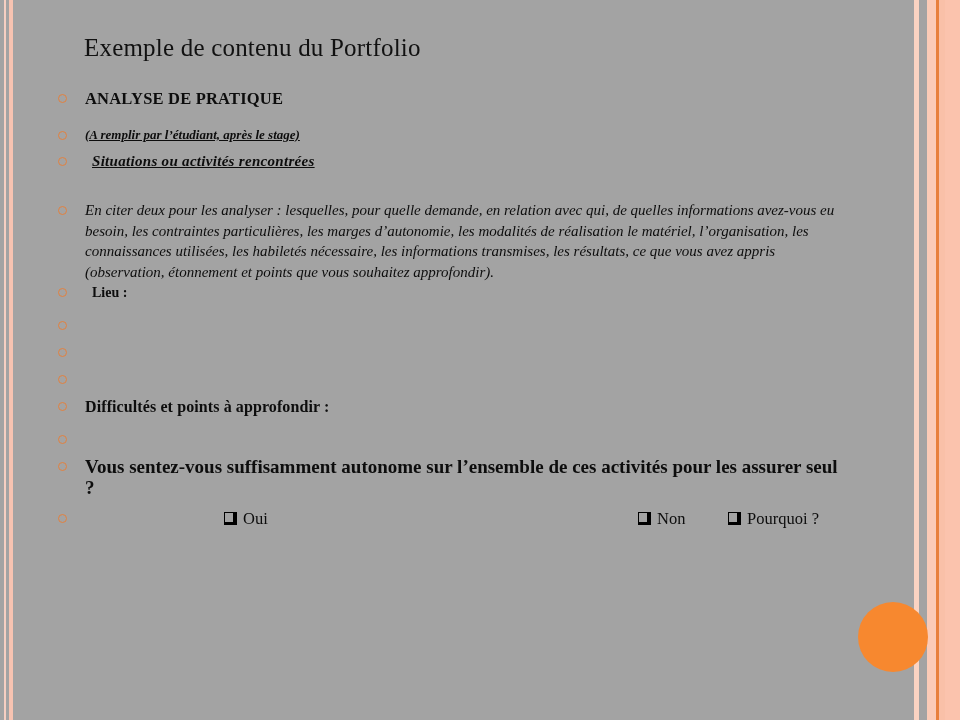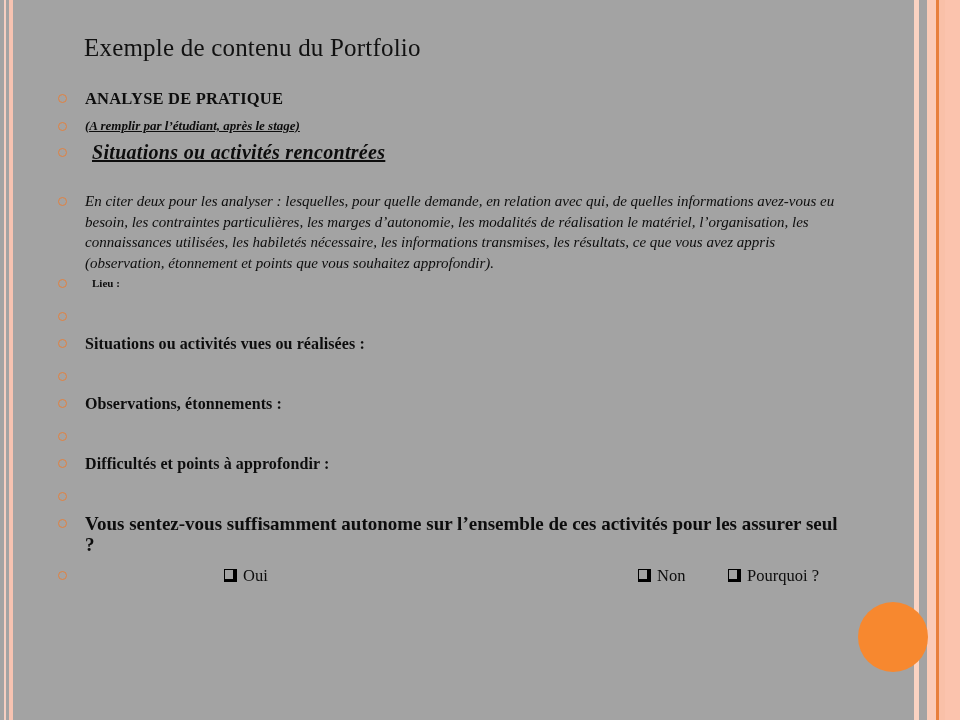--- a/index.html
+++ b/index.html
@@ -135,21 +135,21 @@
     box-sizing: border-box;
     margin-top: 6px;
     margin-right: 18px;
   }
   .bullet-text {
     flex: 1 1 auto;
     color: #0d0d0d;
   }
 
   
-  .r-analyse       { margin-bottom: 7px; }
+  .r-analyse       { margin-bottom: 16px; }
   .r-remplir       { margin-bottom: 6px; }
   .r-situations    { margin-bottom: 28px; }
   .r-paragraph     { }
   .r-lieu          { margin-bottom: 12px; }
   .r-blank         { height: 22px; margin-bottom: 5px; }
   .r-normal        { margin-bottom: 12px; }
   .r-question      { margin-bottom: 10px; }
 
   
   .t-heading {
@@ -161,35 +161,35 @@
   .t-italic-underline {
     font-style: italic;
     font-weight: bold;
     font-size: 13px;
     line-height: 20px;
     text-decoration: underline;
   }
   .t-bold-italic-underline {
     font-style: italic;
     font-weight: bold;
-    font-size: 20px;
+    font-size: 15px;
     line-height: 21px;
     text-decoration: underline;
     letter-spacing: 0.3px;
     padding-left: 7px;
   }
   .t-paragraph {
     font-style: italic;
     font-size: 15px;
     line-height: 20.5px;
     text-align: left;
   }
   .t-lieu {
     font-weight: bold;
-    font-size: 11px;
+    font-size: 14px;
     line-height: 21px;
     padding-left: 7px;
   }
   .t-label {
     font-weight: bold;
     font-size: 16px;
     line-height: 21px;
     letter-spacing: 0.1px;
   }
   .t-question {
@@ -275,34 +275,26 @@
     <div class="bullet-row r-lieu">
       <span class="bullet-marker"></span>
       <span class="bullet-text t-lieu">Lieu :</span>
     </div>
 
     <div class="bullet-row r-blank">
       <span class="bullet-marker"></span>
       <span class="bullet-text t-label"></span>
     </div>
 
-    <div class="bullet-row r-normal">
-      <span class="bullet-marker"></span>
-      <span class="bullet-text t-label">Situations ou activités vues ou réalisées :</span>
-    </div>
 
     <div class="bullet-row r-blank">
       <span class="bullet-marker"></span>
       <span class="bullet-text t-label"></span>
     </div>
 
-    <div class="bullet-row r-normal">
-      <span class="bullet-marker"></span>
-      <span class="bullet-text t-label">Observations, étonnements :</span>
-    </div>
 
     <div class="bullet-row r-blank">
       <span class="bullet-marker"></span>
       <span class="bullet-text t-label"></span>
     </div>
 
     <div class="bullet-row r-normal">
       <span class="bullet-marker"></span>
       <span class="bullet-text t-label">Difficultés  et points à approfondir :</span>
     </div>

